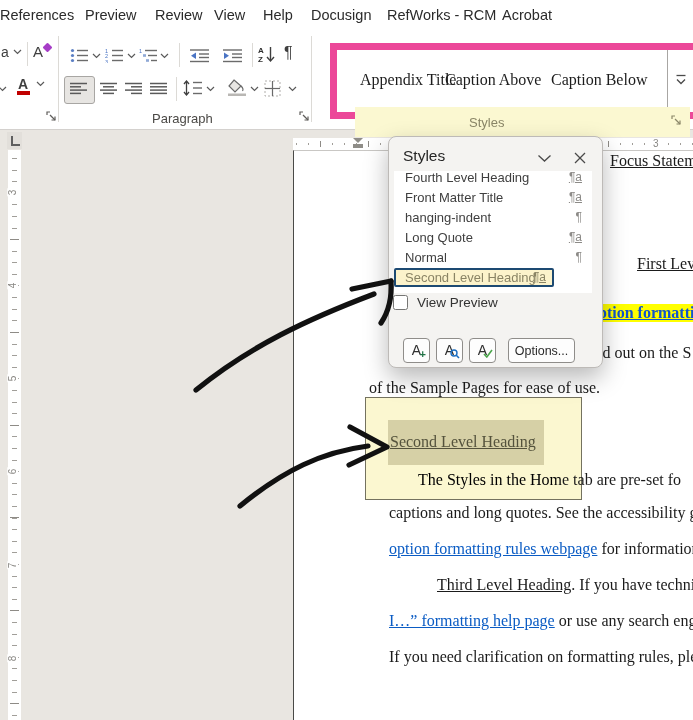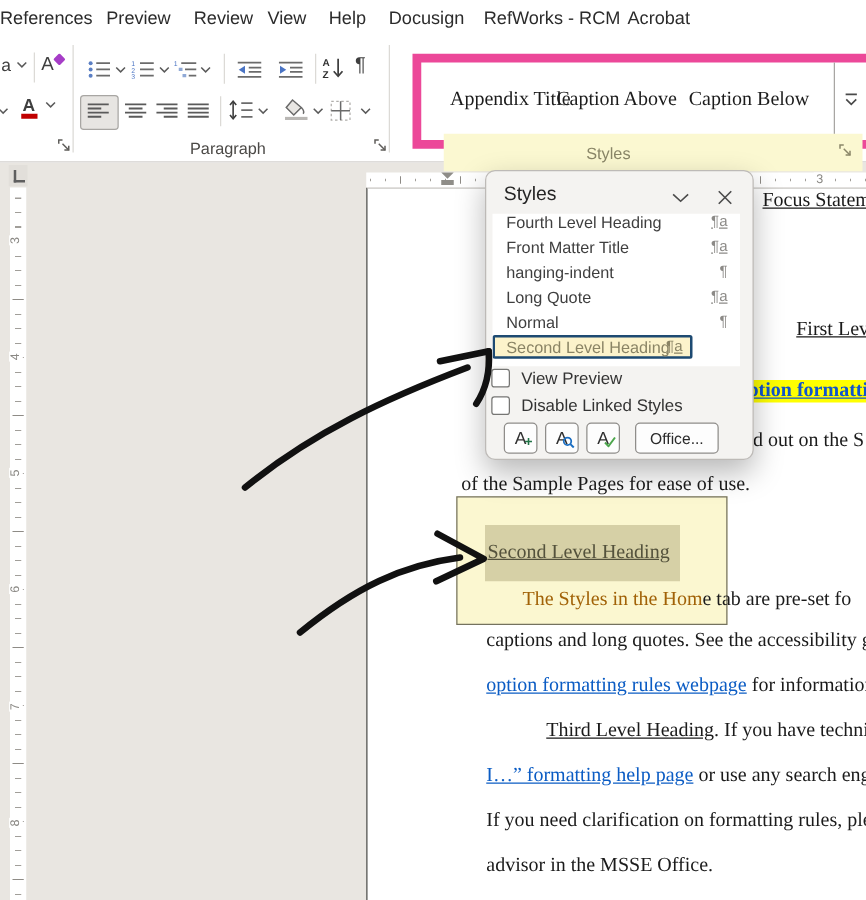--- a/index.html
+++ b/index.html
@@ -320,28 +320,27 @@
     <span class="dl u" style="left:610px;top:22px">Focus Statement</span>
     <span class="dl u" style="left:637px;top:125px">First Level Heading</span>
     <span class="dl hl" style="left:598px;top:174px">ption formatting</span>
     <span class="dl" style="left:598px;top:214px">id out on the S</span>
     <span class="dl" style="left:369px;top:249px">of the Sample Pages for ease of use.</span>
 
     <div class="note-box">
       <div class="note-sel"></div>
       <span class="note-heading">Second Level Heading</span>
     </div>
-    <span class="dl mixline" style="left:418px;top:341px"><span style="color:#a16207">The Styles in the Hom</span><span>e tab are pre-set fo</span></span>
+    <span class="dl mixline" style="left:418px;top:341px"><span style="color:#000000">The Styles in the Hom</span><span>e tab are pre-set fo</span></span>
 
     <span class="dl" style="left:389px;top:374px">captions and long quotes. See the accessibility gui</span>
     <span class="dl" style="left:389px;top:410px"><span class="lnk">option formatting rules webpage</span><span> for information o</span></span>
     <span class="dl" style="left:437px;top:446px"><span class="u">Third Level Heading</span><span>. If you have technical</span></span>
     <span class="dl" style="left:389px;top:482px"><span class="lnk">I…” formatting help page</span><span> or use any search engine</span></span>
     <span class="dl" style="left:389px;top:518px">If you need clarification on formatting rules, please</span>
-    <span class="dl" style="left:389px;top:554px">advisor in the MSSE Office.</span>
   </div>
 
   <div class="styles-panel">
     <span class="sp-title">Styles</span>
     <span class="sp-hbtn" style="left:144px">
       <svg width="15" height="9">
           <polyline points="1.5,1.5 7.5,7 13.5,1.5" fill="none" stroke="#4a4a4a" stroke-width="1.3"></polyline>
         </svg>
     </span>
     <span class="sp-hbtn" style="left:180px">
@@ -375,44 +374,40 @@
       <div class="sp-row sel">
         <span class="t">Second Level Heading</span>
           <span class="g linked">¶a</span>
       </div>
     </div>
 
     <div class="sp-cb" style="top:158px">
       <span class="box"></span>
       <span class="cl">View Preview</span>
     </div>
-    <div class="sp-cb" style="top:180px">
-      <span class="box"></span>
-      <span class="cl">Disable Linked Styles</span>
-    </div>
 
     <div class="sp-btn" style="left:14px;top:201px;width:27px;">
       <span class="bA">A</span>
       <span class="badge" style="right:3px;bottom:2px;color:#217346;font-size:11px;">+</span>
     </div>
     <div class="sp-btn" style="left:47px;top:201px;width:27px;">
       <span class="bA">A</span>
       <svg style="position:absolute;right:2px;bottom:3px" width="10" height="10">
         <circle cx="4" cy="4" r="3" fill="none" stroke="#1b6ec2" stroke-width="1.4"></circle>
           <line x1="6.3" y1="6.3" x2="9" y2="9" stroke="#1b6ec2" stroke-width="1.6"></line>
       </svg>
     </div>
     <div class="sp-btn" style="left:80px;top:201px;width:27px;">
       <span class="bA">A</span>
       <svg style="position:absolute;right:2px;bottom:4px" width="10" height="9">
         <polyline points="1,5 3.8,8 9,1" fill="none" stroke="#4ca64c" stroke-width="1.6"></polyline>
       </svg>
     </div>
     <div class="sp-btn" style="left:119px;top:201px;width:67px;font-size:12.5px;color:#2b2b2b;">
-      <span>Office...</span>
+      <span>Options...</span>
     </div>
   </div>
 
   <svg class="arrows" width="693" height="720">
     <g fill="none" stroke="#111" stroke-width="5.2" stroke-linecap="round" stroke-linejoin="round">
       <path d="M196,390 C250,346 308,319 374,294"></path>
       <path d="M352,289 L391,281"></path>
       <path d="M391,281 C392,296 389,311 381,323"></path>
       <path d="M240,506 C284,470 322,452 368,446"></path>
       <path d="M350,427 L387,447 L349,465"></path>

